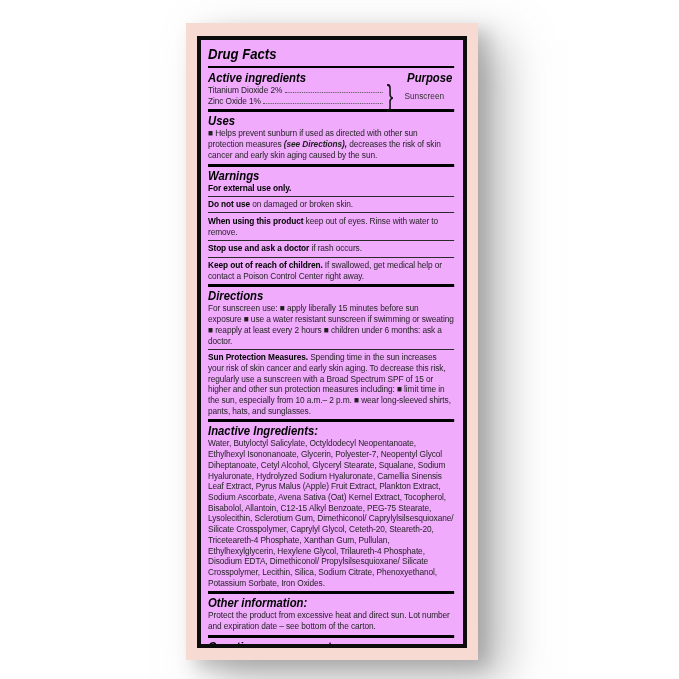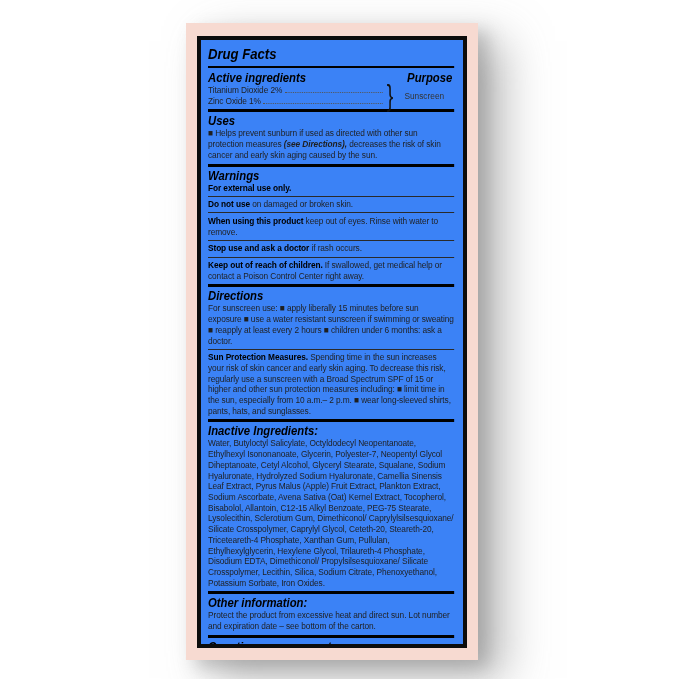--- a/index.html
+++ b/index.html
@@ -14,21 +14,21 @@
     position: absolute;
     left: 186px; top: 23px;
     width: 292px; height: 637px;
     background: #f7dad1;
     box-shadow: 26px 18px 42px rgba(120,120,120,0.50),
                 10px 8px 16px rgba(120,120,120,0.35);
   }
   .facts-box {
     position: absolute;
     left: 11px; top: 13px; right: 11px; bottom: 12px;
-    background: #3b82f6;
+    background: #f0abfc;
     border: 4px solid #0c0c0c;
     overflow: hidden;
   }
   .content {
     position: absolute;
     left: 7px; top: 4px;
     width: 272px;
     transform: scaleX(0.905);
     transform-origin: 0 0;
   }

